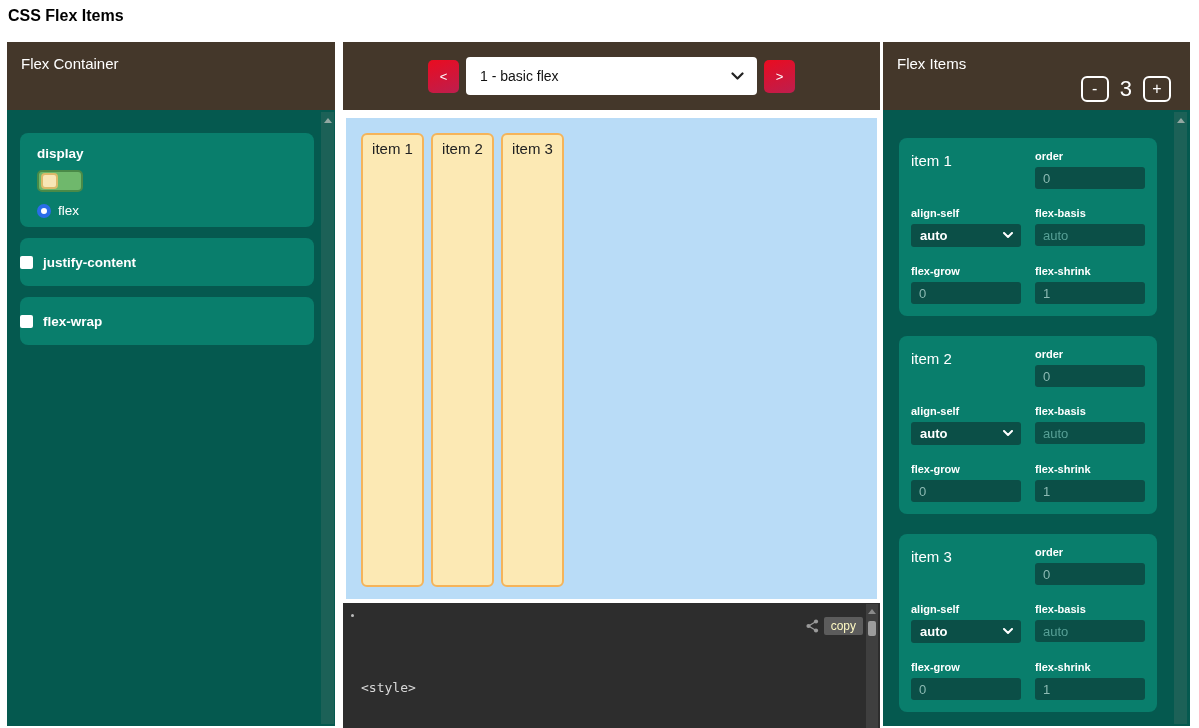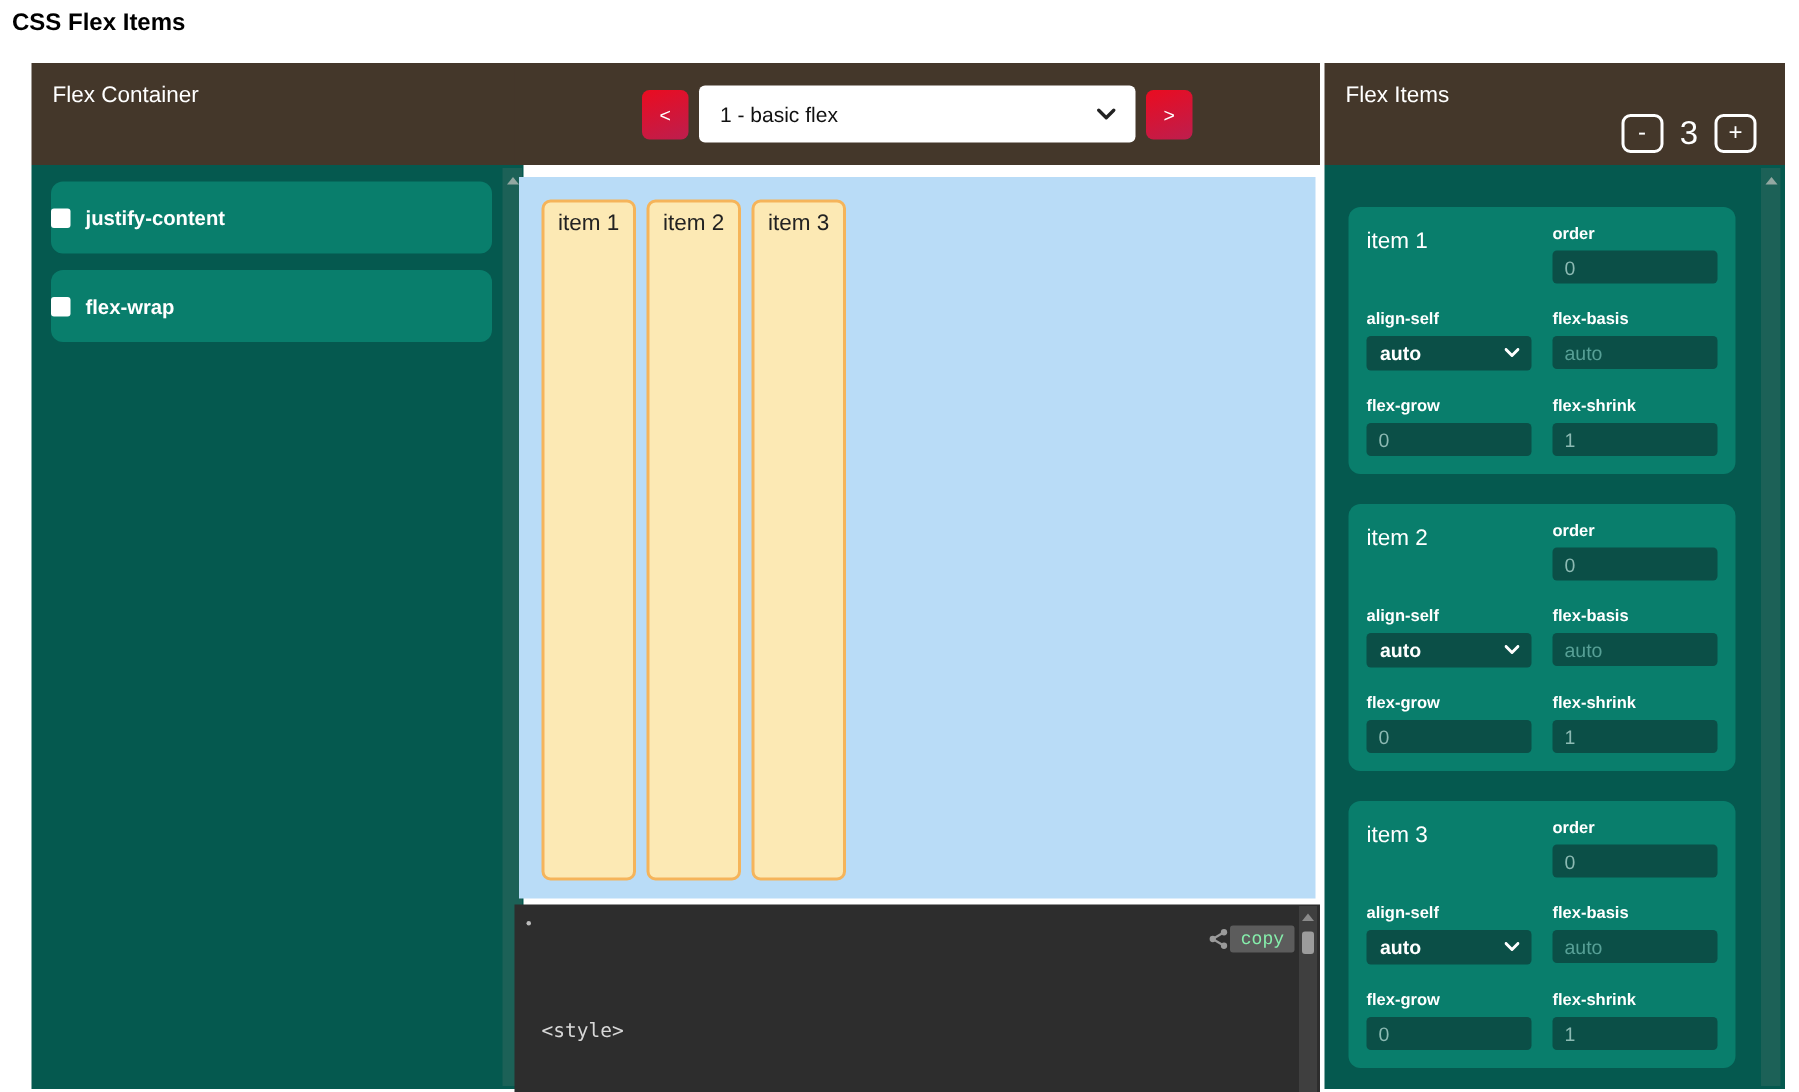--- a/index.html
+++ b/index.html
@@ -14,21 +14,21 @@
   .panel-header { background:#44372a; height:68px; color:#fff; font-size:15px; padding:13px 14px; position:relative; }
   .panel-body { position:absolute; left:0; right:0; top:68px; bottom:0; background:#05594f; }
 
   
   .scroll-track { position:absolute; top:2px; bottom:2px; width:13px; background:#1c6157; }
   .arrow-up { position:absolute; top:6px; left:50%; transform:translateX(-50%);
               width:0; height:0; border-left:4px solid transparent; border-right:4px solid transparent;
               border-bottom:5px solid #93a8a2; }
 
   
-  #left-panel { left:21px; width:328px; height:684px; }
+  #left-panel { left:7px; width:328px; height:684px; }
   #left-panel .scroll-track { right:1px; }
   .card { background:#097e6c; border-radius:8px; margin-left:13px; width:294px; }
   .display-card { margin-top:23px; height:94px; padding:13px 17px; }
   .card-label { color:#fff; font-size:13.5px; font-weight:bold; }
   .toggle { margin-top:9px; width:46px; height:22px; background:#6fb86c; border:2px solid #4a8a48;
             border-radius:5px; position:relative; cursor:pointer; }
   .toggle-knob { position:absolute; left:2px; top:1px; width:17px; height:16px; background:#f8e6b6;
                  border:2px solid #dcb96a; border-radius:4px; }
   .radio-row { margin-top:11px; display:flex; align-items:center; gap:7px; }
   .radio { width:14px; height:14px; border-radius:50%; border:4px solid #2a6de8; background:#fff; }
@@ -47,22 +47,22 @@
   .nav-select svg { position:absolute; right:13px; top:15px; }
 
   #preview { left:346px; top:118px; width:531px; height:481px; background:#b9dcf7; position:absolute;
              display:flex; gap:7px; padding:15px 15px 12px 15px; }
   .pv-item { width:63px; background:#fce9b4; border:2px solid #f5b45a; border-radius:6px;
              text-align:center; padding-top:5px; font-size:15px; color:#222; }
 
   
   #code-panel { left:343px; top:603px; width:537px; height:125px; background:#2d2d2d; position:absolute; }
   .code-dot { position:absolute; left:8px; top:11px; width:3px; height:3px; border-radius:50%; background:#bbb; }
-  .copy-btn { position:absolute; right:17px; top:14px; background:#5c5c5c; color:#86efac; border:none;
-              font-size:12px; padding:2px 7px; border-radius:2px; cursor:pointer; font-family:Liberation Mono, monospace; }
+  .copy-btn { position:absolute; right:17px; top:14px; background:#5c5c5c; color:#fef9c3; border:none;
+              font-size:12px; padding:2px 7px; border-radius:2px; cursor:pointer; font-family:Liberation Sans, sans-serif; }
   .share { position:absolute; right:60px; top:15px; cursor:pointer; }
   .code-lines { position:absolute; left:18px; top:37px; font-family:"DejaVu Sans Mono", monospace;
                 font-size:13px; line-height:19px; color:#d8d8d8; white-space:pre; }
   .code-line { display:block; min-height:19px; }
   .code-scroll { position:absolute; right:2px; top:1px; bottom:0; width:12px; background:#3f3f3f; }
   .code-scroll .arrow-up { border-bottom-color:#8a8a8a; top:5px; }
   .code-thumb { position:absolute; top:17px; left:2px; width:8px; height:15px; background:#9c9c9c; border-radius:2px; }
 
   
   #right-panel { left:883px; width:307px; height:684px;border-radius:10px; }
@@ -87,20 +87,30 @@
 </head>
 <body>
 
 <div class="page-title">CSS Flex Items</div>
 
 <div id="left-panel" class="panel">
   <div class="panel-header">
     <span>Flex Container</span>
   </div>
   <div class="panel-body">
+    <div class="card display-card">
+      <div class="card-label">display</div>
+      <div class="toggle">
+        <div class="toggle-knob"></div>
+      </div>
+      <div class="radio-row">
+        <span class="radio"></span>
+        <span class="radio-label">flex</span>
+      </div>
+    </div>
 
     <div class="card cbx-card">
       <span class="cbx"></span>
       <span class="cbx-label">justify-content</span>
     </div>
     <div class="card cbx-card">
       <span class="cbx"></span>
       <span class="cbx-label">flex-wrap</span>
     </div>
 

